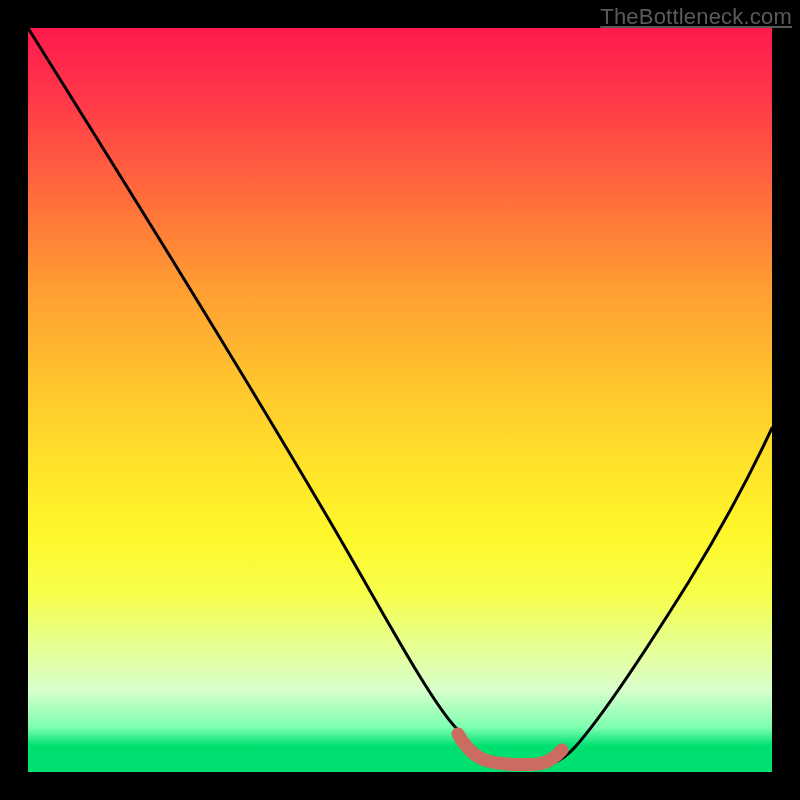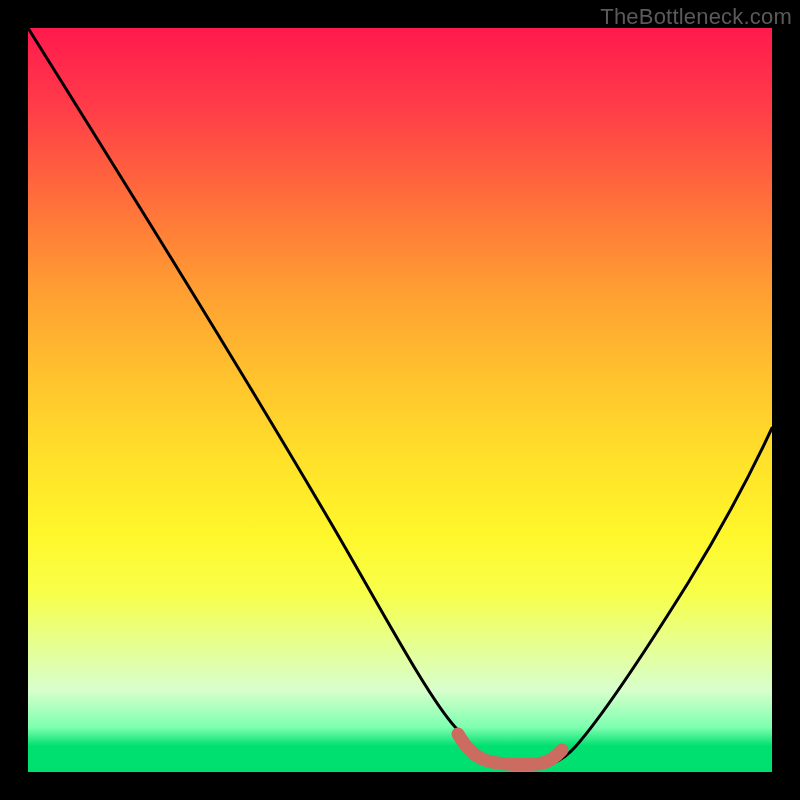--- a/index.html
+++ b/index.html
@@ -50,20 +50,21 @@
     );
   }
   .watermark {
     position: absolute;
     top: 4px;
     right: 8px;
     color: #5a5a5a;
     font-size: 22px;
     font-weight: 500;
     letter-spacing: 0.2px;
+    text-decoration: underline;
   }
   svg.curve {
     position: absolute;
     left: 0;
     top: 0;
     width: 100%;
     height: 100%;
   }
 </style>
 </head>

